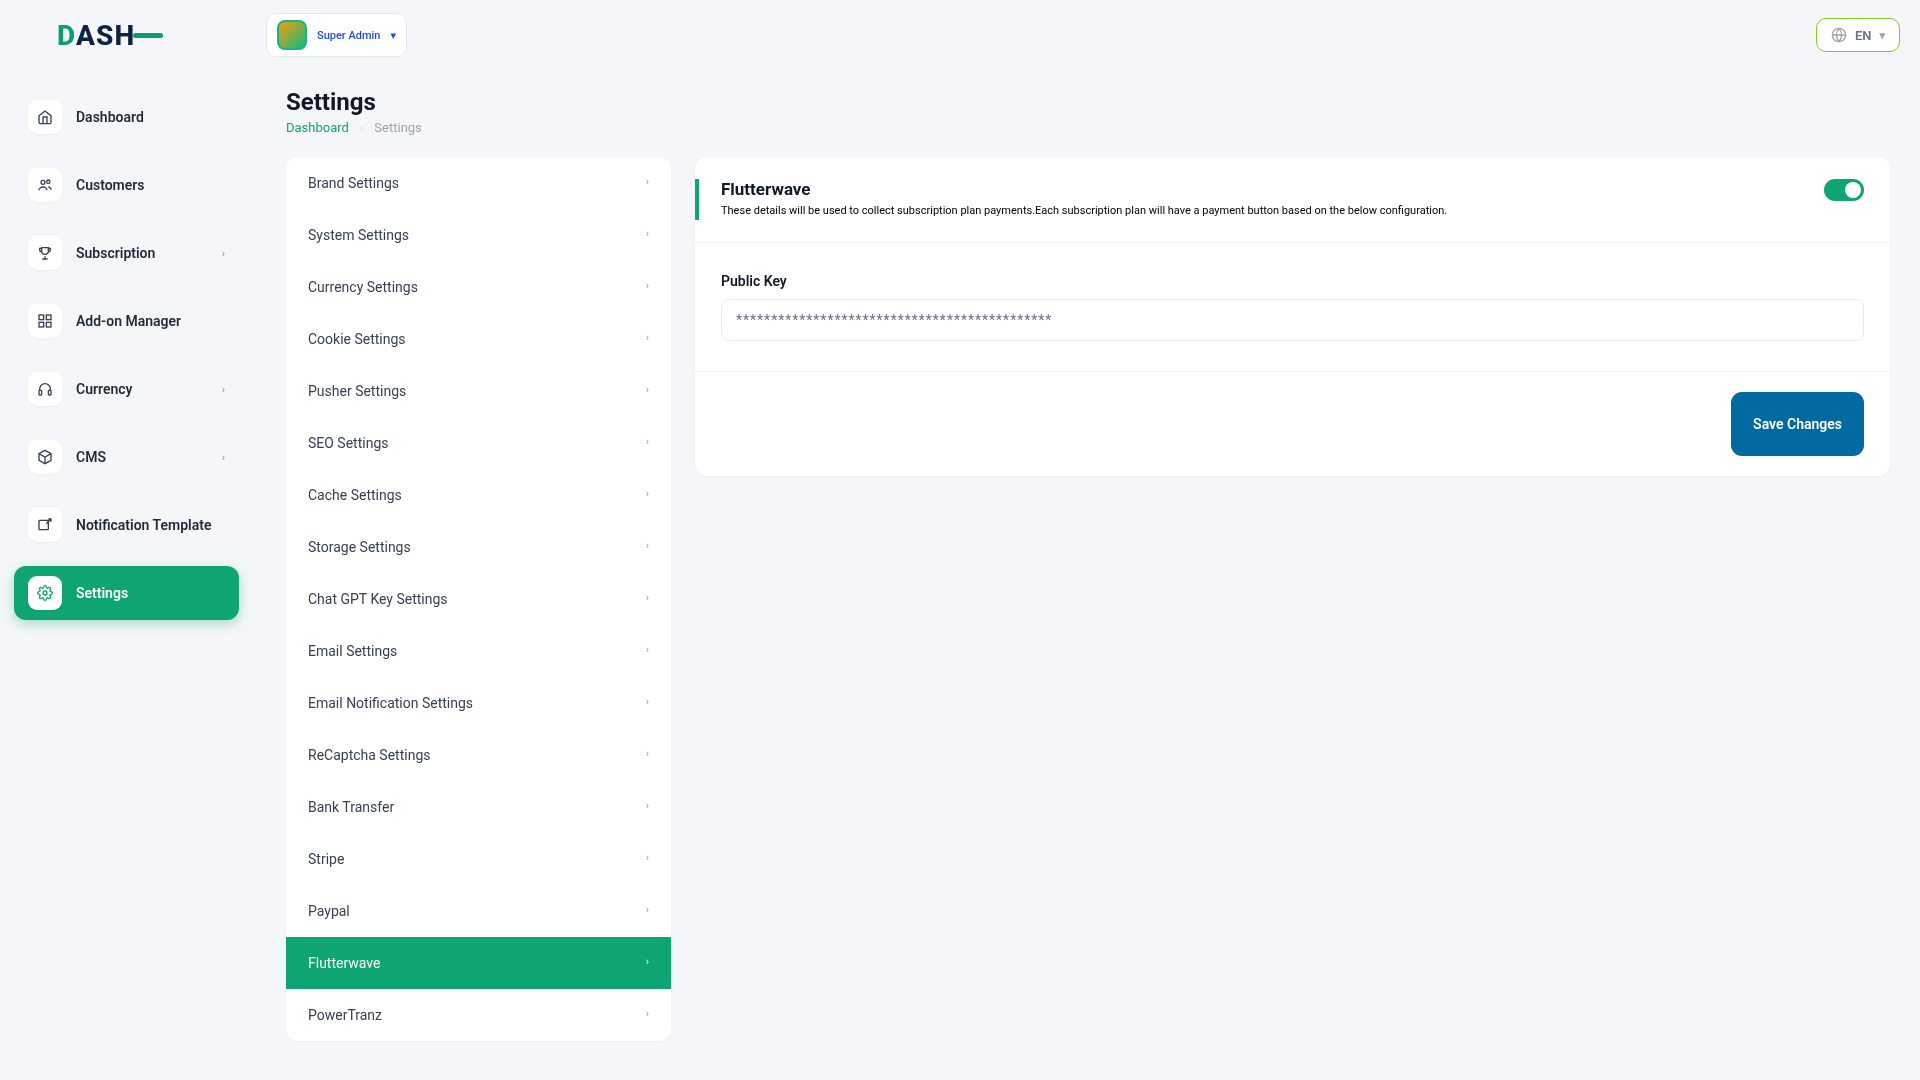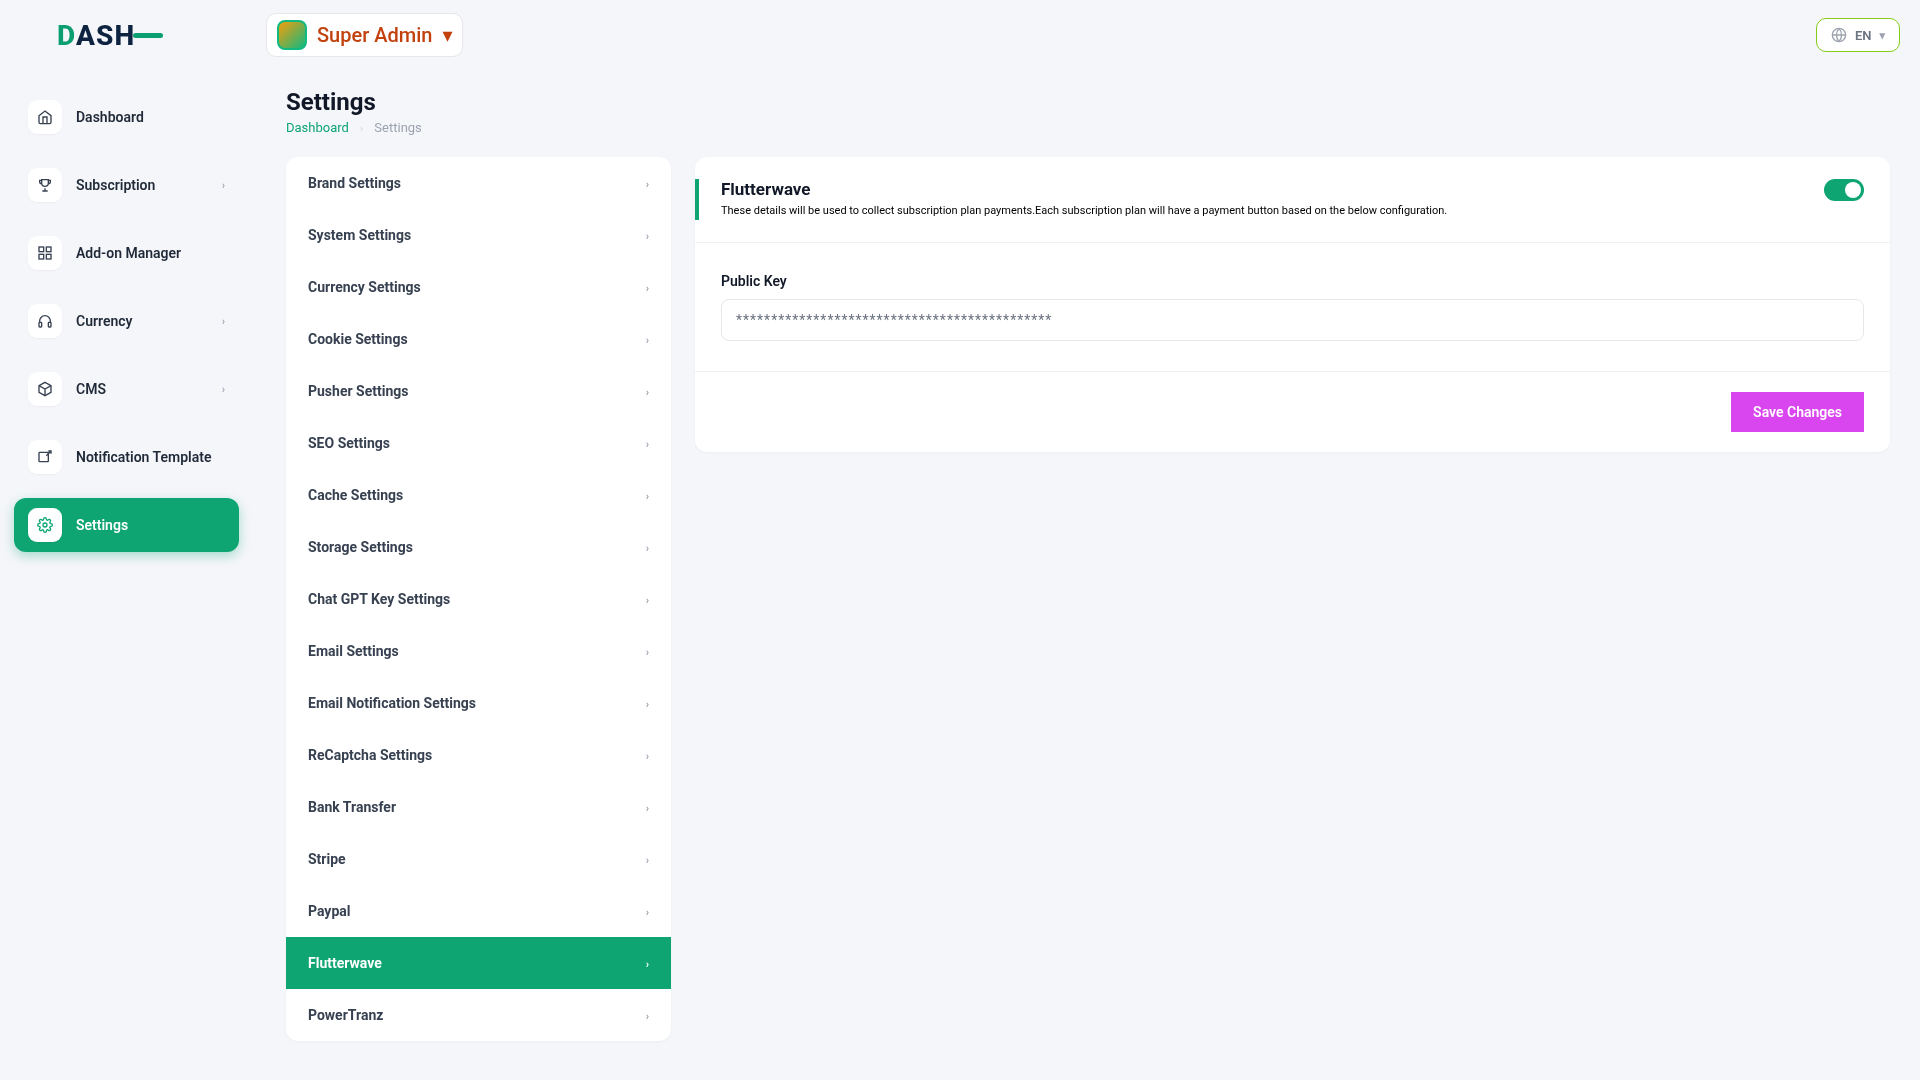--- a/index.html
+++ b/index.html
@@ -6,56 +6,56 @@
 body{background:#f5f6fa;width:1920px;height:1080px;overflow:hidden;color:#1f2937}
 .topbar{position:absolute;top:0;left:0;right:0;height:70px;display:flex;align-items:center;padding:0 20px}
 .logo{width:180px;display:flex;align-items:center;justify-content:center;font-size:28px;font-weight:800;letter-spacing:1px}
 .logo-d{color:#0b9e6f}
 .logo-a{color:#0d2340}
 .logo-s{color:#0d2340}
 .logo-h{color:#0d2340}
 .logo-bar{display:inline-block;width:30px;height:5px;background:#0b9e6f;border-radius:3px;margin-left:-2px;vertical-align:middle}
 .user-chip{margin-left:66px;display:flex;align-items:center;background:#fff;border:1px solid #e5e7eb;border-radius:10px;padding:6px 10px;gap:10px;cursor:pointer}
 .avatar{width:30px;height:30px;border-radius:8px;background:linear-gradient(135deg,#f59e0b,#10b981);border:2px solid #10b981}
-.user-chip span{font-size:20px;font-weight:500;color:#c2410c}
+.user-chip span{font-size:11px;font-weight:500;color:#1d4ed8}
 .chev{color:#9ca3af;font-size:11px}
 .lang{margin-left:auto;display:flex;align-items:center;gap:8px;background:#fff;border:1px solid #84cc16;border-radius:10px;padding:8px 14px;color:#6b7280;font-size:13px;font-weight:600;cursor:pointer}
 .globe{width:16px;height:16px;color:#9ca3af}
 .sidebar{position:absolute;left:14px;top:90px;width:225px}
 .nav-item{display:flex;align-items:center;gap:14px;padding:10px 14px;border-radius:12px;margin-bottom:14px;cursor:pointer;font-size:14px;font-weight:600;color:#1f2937}
 .nav-icon-box{width:34px;height:34px;background:#fff;border-radius:9px;display:flex;align-items:center;justify-content:center;box-shadow:0 1px 2px rgba(0,0,0,.04)}
 .nav-item.active{background:#0ea572;color:#fff;box-shadow:0 4px 12px rgba(14,165,114,.35)}
 .nav-item.active .nav-icon-box{background:#fff}
 .nav-item .icon{width:16px;height:16px;color:#374151}
 .nav-item.active .icon{color:#0ea572}
 .nav-chev{margin-left:auto;color:#9ca3af;font-size:11px}
 .content{position:absolute;left:286px;top:88px;right:30px}
 .page-title{font-size:24px;font-weight:700;color:#111827;margin-bottom:4px}
 .breadcrumb{font-size:13px;color:#9ca3af;margin-bottom:22px}
 .breadcrumb a{color:#0ea572;text-decoration:none}
 .bc-sep{margin:0 8px;color:#d1d5db;font-size:10px}
 .columns{display:flex;gap:24px;align-items:flex-start}
 .settings-list{width:385px;background:#fff;border-radius:12px;overflow:hidden;box-shadow:0 1px 3px rgba(0,0,0,.04)}
-.set-item{display:flex;align-items:flex-end;justify-content:space-between;padding:18px 22px;font-size:14px;font-weight:700;color:#374151;cursor:pointer}
+.set-item{display:flex;align-items:flex-start;justify-content:space-between;padding:18px 22px;font-size:14px;font-weight:400;color:#374151;cursor:pointer}
 .set-item.active{background:#0ea572;color:#fff}
 .set-item .schev{color:#9ca3af;font-size:11px}
 .set-item.active .schev{color:#fff}
 .panel{flex:1;background:#fff;border-radius:12px;box-shadow:0 1px 3px rgba(0,0,0,.04)}
 .panel-head{display:flex;align-items:flex-start;padding:22px 26px;border-bottom:1px solid #f1f1f4}
 .head-wrap{border-left:4px solid #0ea572;padding-left:22px;margin-left:-26px;flex:1}
 .panel-title{font-size:17px;font-weight:700;color:#111827;margin-bottom:4px}
 .panel-sub{font-size:11px;color:#000000;line-height:1.5}
 .toggle{width:40px;height:22px;background:#0ea572;border-radius:20px;position:relative;flex-shrink:0;cursor:pointer;margin-left:16px}
 .toggle::after{content:'';position:absolute;width:16px;height:16px;background:#fff;border-radius:50%;top:3px;right:3px}
 .panel-body{padding:30px 26px;display:flex;gap:24px;border-bottom:1px solid #f1f1f4}
 .field{flex:1}
 .field label{display:block;font-size:14px;font-weight:600;color:#111827;margin-bottom:10px}
 .field input{width:100%;border:1px solid #e5e7eb;border-radius:8px;padding:12px 14px;font-size:14px;color:#6b7280;letter-spacing:1px}
 .panel-foot{padding:20px 26px;display:flex;justify-content:flex-end}
-.save-btn{background:#d946ef;color:#fff;border:none;border-radius:0;padding:12px 22px;font-size:14px;font-weight:600;cursor:pointer}
+.save-btn{background:#0369a1;color:#fff;border:none;border-radius:11px;padding:24px 22px;font-size:14px;font-weight:600;cursor:pointer}
 svg{display:block}
 </style>
 </head>
 <body>
 
 <div class="topbar">
   <div class="logo">
     <span class="logo-d">D</span>
       <span class="logo-a">A</span>
       <span class="logo-s">S</span>
@@ -83,20 +83,31 @@
         <svg class="icon" viewBox="0 0 24 24" fill="none" stroke="currentColor" stroke-width="2">
           <path d="M3 10l9-7 9 7v10a2 2 0 01-2 2H5a2 2 0 01-2-2V10z"></path>
           <path d="M9 22V12h6v10"></path>
         </svg>
       </div>
       <span>Dashboard</span>
     </div>
     <div class="nav-item">
       <div class="nav-icon-box">
         <svg class="icon" viewBox="0 0 24 24" fill="none" stroke="currentColor" stroke-width="2">
+          <circle cx="9" cy="8" r="3"></circle>
+          <path d="M3 20c0-3 3-5 6-5s6 2 6 5"></path>
+          <circle cx="17" cy="7" r="2.5"></circle>
+          <path d="M21 19c0-2-2-4-4-4"></path>
+        </svg>
+      </div>
+      <span>Customers</span>
+    </div>
+    <div class="nav-item">
+      <div class="nav-icon-box">
+        <svg class="icon" viewBox="0 0 24 24" fill="none" stroke="currentColor" stroke-width="2">
           <path d="M8 21h8M12 17v4M7 4h10v5a5 5 0 01-10 0V4z"></path>
           <path d="M7 5H4v2a3 3 0 003 3M17 5h3v2a3 3 0 01-3 3"></path>
         </svg>
       </div>
       <span>Subscription</span>
       <span class="nav-chev">›</span>
     </div>
     <div class="nav-item">
       <div class="nav-icon-box">
         <svg class="icon" viewBox="0 0 24 24" fill="none" stroke="currentColor" stroke-width="2">

